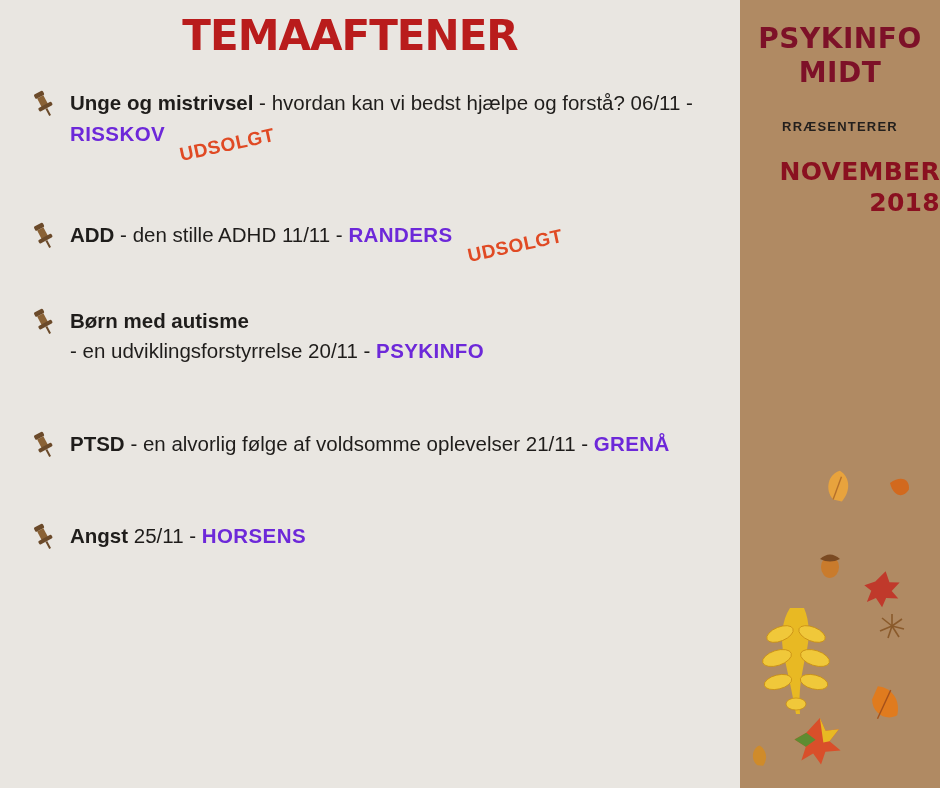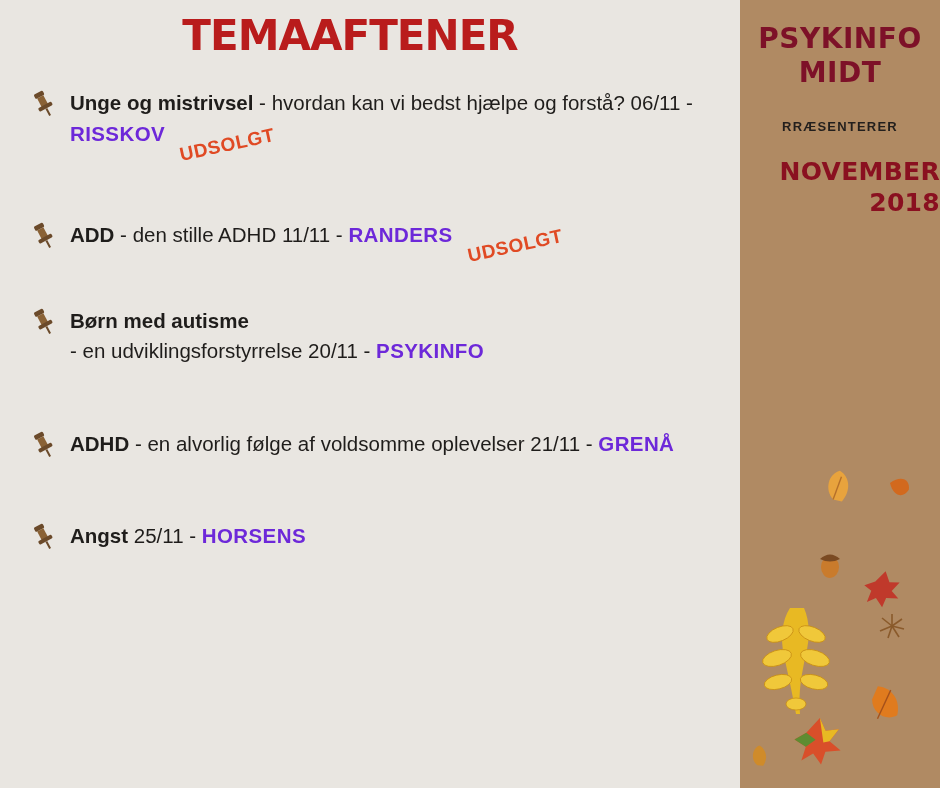--- a/index.html
+++ b/index.html
@@ -209,21 +209,21 @@
           <svg width="32" height="32" viewBox="0 0 32 32">
             <g transform="rotate(-28 16 16)">
               <rect x="11" y="3" width="10" height="5" rx="1.5" fill="#6b4a2a"></rect>
               <rect x="12.5" y="8" width="7" height="10" fill="#8a6236"></rect>
               <rect x="8.5" y="17" width="15" height="4" rx="1.5" fill="#6b4a2a"></rect>
               <rect x="15" y="21" width="2" height="8" fill="#6b4a2a"></rect>
             </g>
           </svg>
         </span>
         <div class="event-line">
-          <span class="ev-strong">ADHD</span><span> - en alvorlig følge af voldsomme oplevelser 21/11 - </span><span class="ev-place">GRENÅ</span>
+          <span class="ev-strong">PTSD</span><span> - en alvorlig følge af voldsomme oplevelser 21/11 - </span><span class="ev-place">GRENÅ</span>
         </div>
       </div>
 
       <div class="event" style="margin-top:52px;">
         <span class="pin-icon">
           <svg width="32" height="32" viewBox="0 0 32 32">
             <g transform="rotate(-28 16 16)">
               <rect x="11" y="3" width="10" height="5" rx="1.5" fill="#6b4a2a"></rect>
               <rect x="12.5" y="8" width="7" height="10" fill="#8a6236"></rect>
               <rect x="8.5" y="17" width="15" height="4" rx="1.5" fill="#6b4a2a"></rect>

